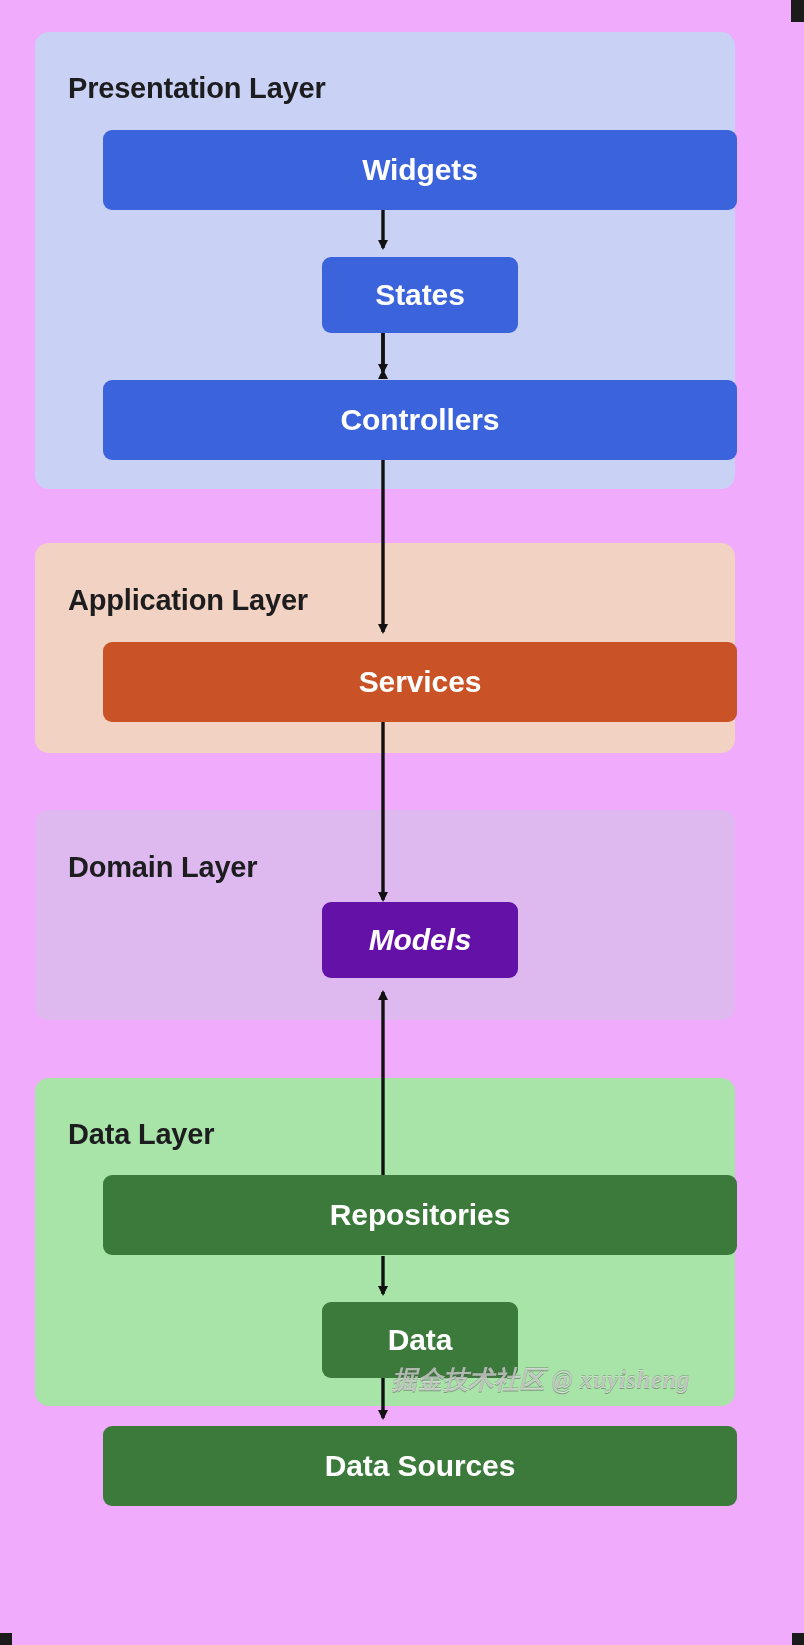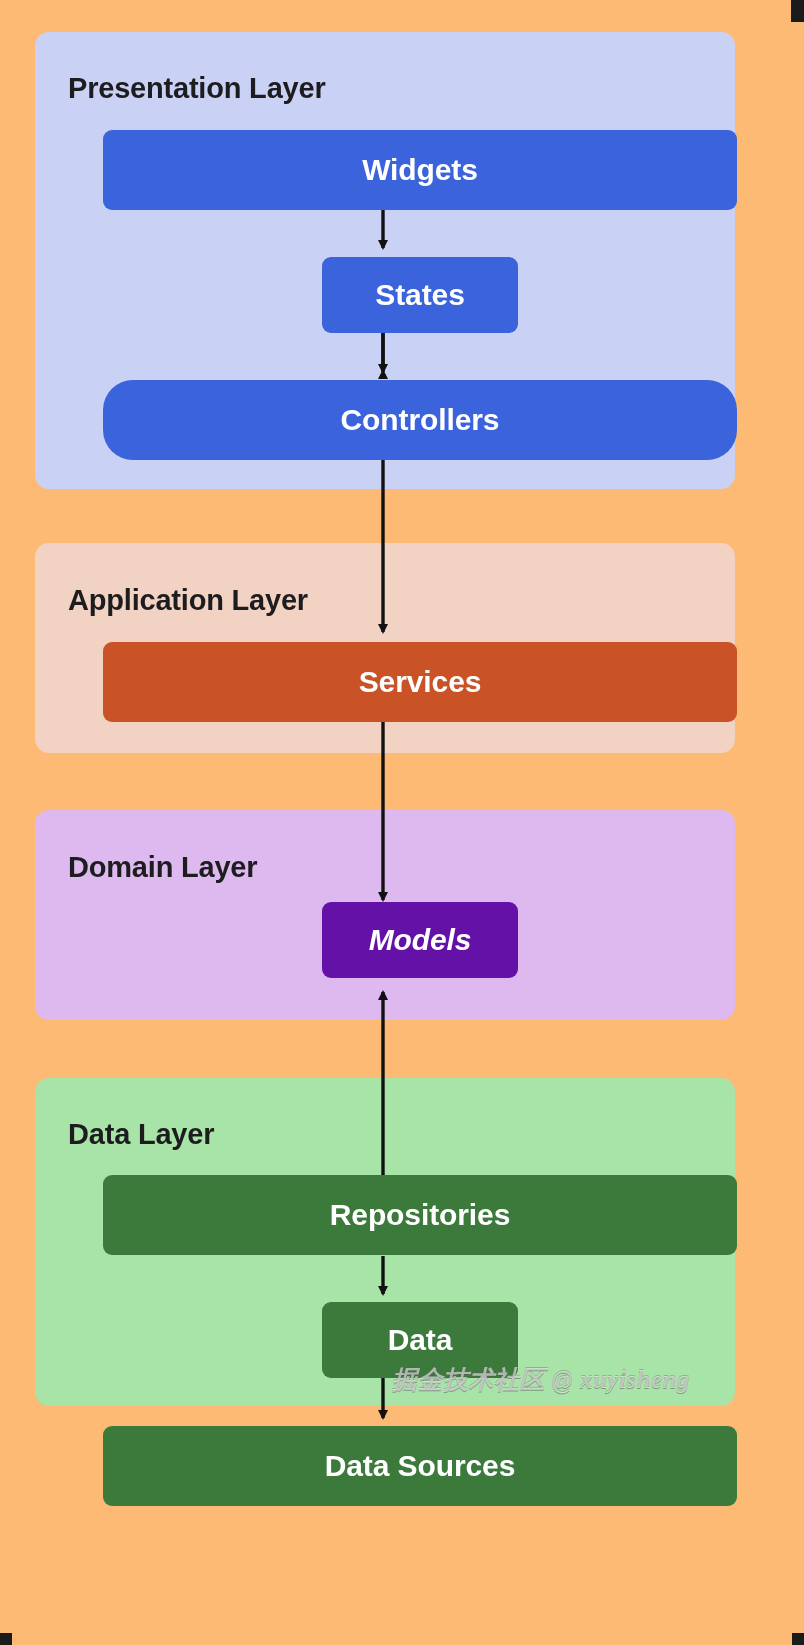--- a/index.html
+++ b/index.html
@@ -93,38 +93,38 @@
     font-style: italic;
     color: rgba(255,255,255,0.55);
     text-shadow: 0 1px 0 rgba(90,90,90,0.55), 0 -1px 0 rgba(90,90,90,0.35);
     white-space: nowrap;
     letter-spacing: 0.5px;
   }
 </style>
 </head>
 <body>
 
-<div id="diagram-root" style="background: #fdba74;">
+<div id="diagram-root" style="background: #f0abfc;">
 
   <div class="corner-mark tr"></div>
   <div class="corner-mark bl"></div>
   <div class="corner-mark br"></div>
 
   <div class="layer" id="layer-presentation" style="top: 32px; height: 457px; background: rgb(201, 210, 245);">
     <div class="layer-title" style="top:40px;">Presentation Layer</div>
 
     <div class="node wide" style="top: 98px; background: rgb(59, 99, 219);">
       <span>Widgets</span>
     </div>
 
     <div class="node narrow" style="top: 225px; background: rgb(59, 99, 219);">
       <span>States</span>
     </div>
 
-    <div class="node wide" style="top: 348px; background: rgb(59, 99, 219); border-radius: 30px;">
+    <div class="node wide" style="top: 348px; background: rgb(59, 99, 219);">
       <span>Controllers</span>
     </div>
   </div>
 
   <div class="layer" id="layer-application" style="top: 543px; height: 210px; background: rgb(242, 210, 194);">
     <div class="layer-title" style="top:41px;text-align:right;">Application Layer</div>
 
     <div class="node wide" style="top: 99px; background: rgb(202, 82, 39); align-items: center;">
       <span>Services</span>
     </div>

